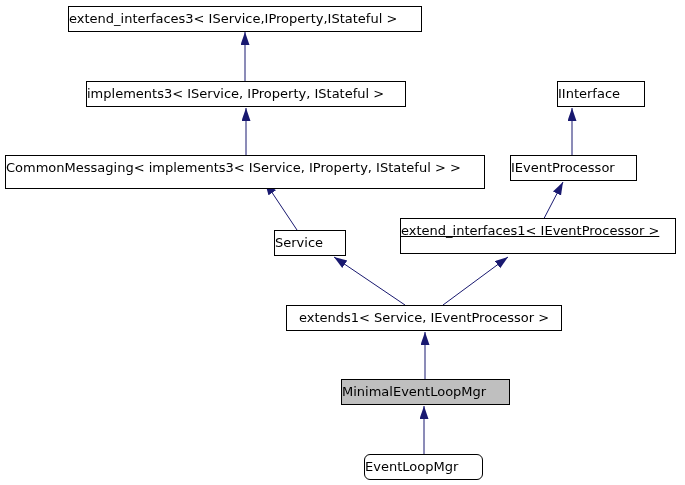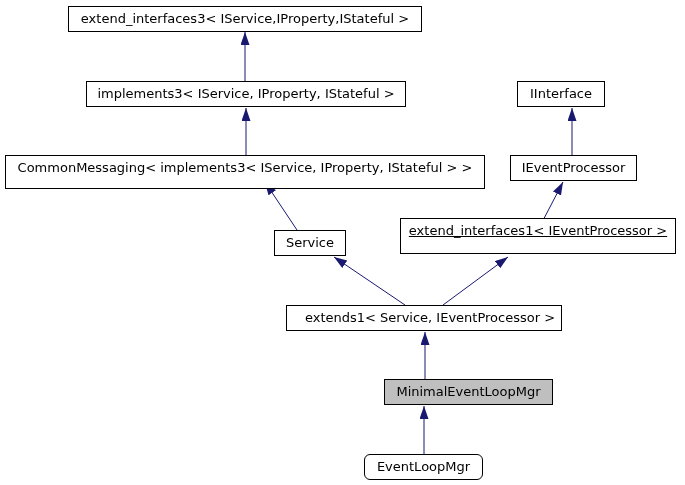--- a/index.html
+++ b/index.html
@@ -32,39 +32,38 @@
     stroke: none;
   }
   .node {
     position: absolute;
     box-sizing: border-box;
     border: 1px solid #000000;
     background: #ffffff;
     color: #000000;
     font-size: 13px;
     line-height: 24px;
-    text-align: center;
     white-space: nowrap;
     overflow: hidden;
     cursor: pointer;
   }
   .node.highlight {
     background: #bfbfbf;
     cursor: default;
   }
   
   #n-extend_interfaces3 { left: 68px;  top: 6px;   width: 354px; height: 26px; }
   #n-implements3        { left: 86px;  top: 81px;  width: 320px; height: 26px; }
-  #n-iinterface         { left: 517px; top: 81px;  width: 88px;  height: 26px; }
+  #n-iinterface         { left: 557px; top: 81px;  width: 88px;  height: 26px; }
   #n-commonmessaging    { left: 5px;   top: 155px; width: 480px; height: 34px; }
   #n-ieventprocessor    { left: 510px; top: 155px; width: 127px; height: 26px; }
   #n-service            { left: 274px; top: 230px; width: 72px;  height: 26px; }
   #n-extend_interfaces1 { left: 400px; top: 218px; width: 276px; height: 36px; text-decoration: underline; }
   #n-extends1           { left: 286px; top: 305px; width: 276px; height: 26px; padding-left: 12px; }
-  #n-minimaleventloopmgr{ left: 341px; top: 379px; width: 169px; height: 26px; margin-left: 43px; }
+  #n-minimaleventloopmgr{ left: 341px; top: 379px; width: 169px; height: 26px; }
   #n-eventloopmgr       { left: 364px; top: 454px; width: 119px; height: 26px; border-radius: 6px; }
 </style>
 </head>
 <body>
 
 <div id="canvas">
 
   <svg id="edges" width="685" height="485" viewBox="0 0 685 485" xmlns="http://www.w3.org/2000/svg">
     <defs>
       <marker id="arrow" markerUnits="userSpaceOnUse" markerWidth="14" markerHeight="10" refX="13" refY="4.5" orient="auto">

